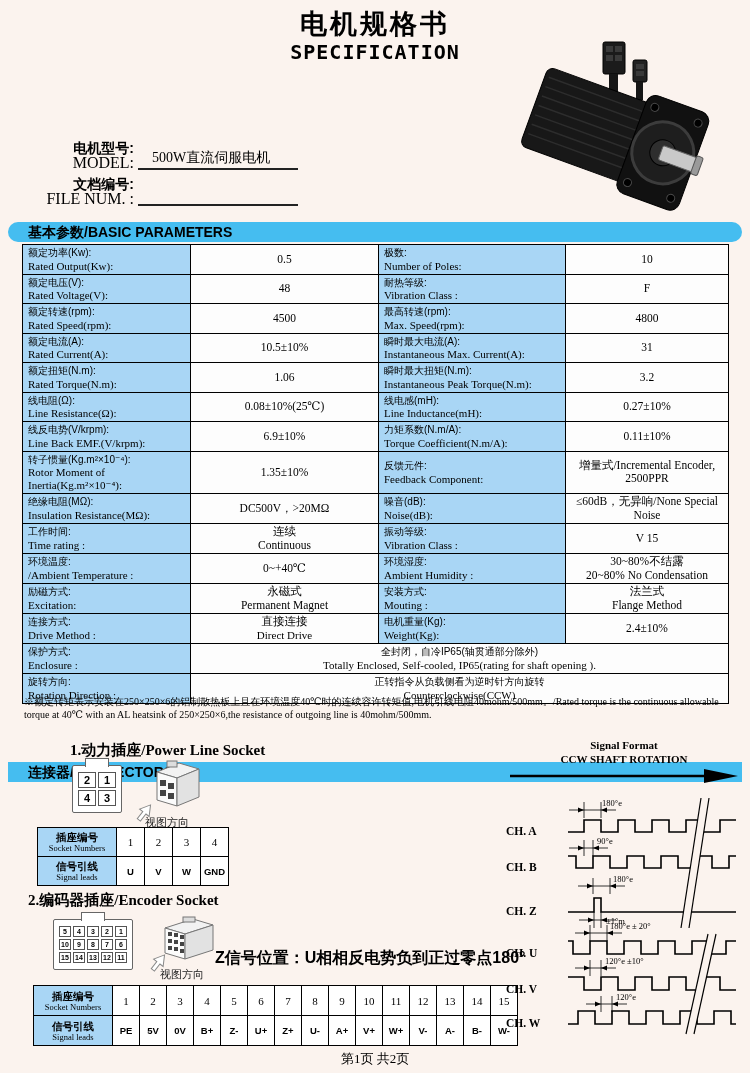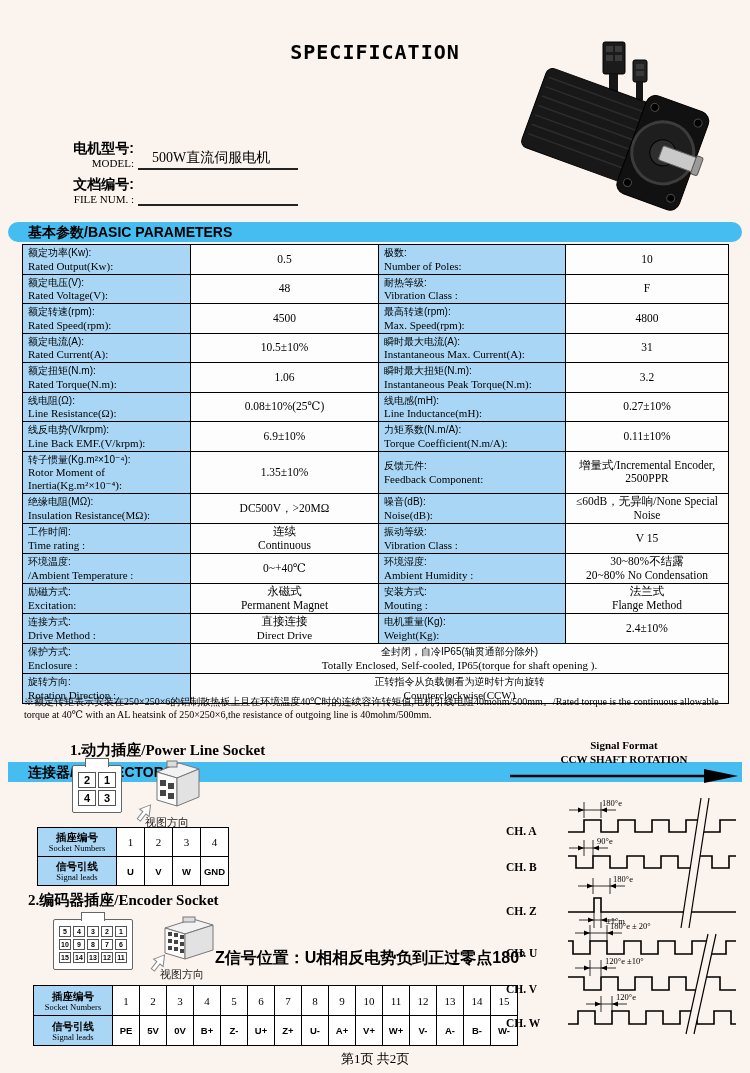--- a/index.html
+++ b/index.html
@@ -10,21 +10,21 @@
             font-size:27px;letter-spacing:3px;}
   .title-en{position:absolute;top:40px;left:0;width:750px;text-align:center;
             font-family:"DejaVu Sans Mono","Liberation Mono",monospace;font-weight:bold;
             font-size:20px;letter-spacing:1px;}
   .motor-svg{position:absolute;left:505px;top:40px;}
   
   .model-block{position:absolute;left:46px;top:140px;width:260px;}
   .field{display:flex;align-items:flex-end;margin-bottom:6px;}
   .flabels{width:88px;text-align:right;}
   .flabels .cn{font-family:"Liberation Sans","DejaVu Sans",sans-serif;font-weight:bold;font-size:14px;line-height:16px;}
-  .flabels .en{font-size:11px;line-height:14px;}
+  .flabels .en{font-size:16px;line-height:14px;}
   .fvalue{width:160px;border-bottom:2px solid #222;margin-left:4px;min-height:20px;
           font-size:14px;padding:0 0 1px 14px;box-sizing:border-box;}
   
   .section-bar{position:absolute;left:8px;right:8px;height:20px;color:#000;
                font-family:"Liberation Sans","DejaVu Sans",sans-serif;font-weight:bold;
                font-size:14px;line-height:20px;padding-left:20px;box-sizing:border-box;}
   
   table.params{position:absolute;left:22px;top:244px;width:706px;border-collapse:collapse;table-layout:fixed;}
   .params td{border:1.6px solid #000;padding:1px 5px;vertical-align:middle;}
   .params td.lbl{background:var(--lblue);}
@@ -62,20 +62,21 @@
   .sig-svg text{font-family:"Liberation Serif","DejaVu Serif",serif;}
   .sig-title{font-family:"Liberation Sans","DejaVu Sans",sans-serif;font-weight:bold;font-size:11px;text-anchor:middle;}
   .ch-label{font-size:11.5px;font-weight:bold;}
   .ann{font-size:8.5px;}
 </style>
 </head>
 <body style="background: rgb(251, 243, 238);">
 
 <div class="page" style="background: rgb(251, 243, 238);">
 
+  <div class="title-cn">电机规格书</div>
   <div class="title-en">SPECIFICATION</div>
 
   <svg class="motor-svg" width="210" height="175" viewBox="0 0 210 175">
     <g>
       <rect x="98" y="2" width="22" height="32" rx="2" fill="#1b1b1b" stroke="#000"></rect>
       <rect x="101" y="6" width="7" height="6" fill="#3a3a3a"></rect>
         <rect x="110" y="6" width="7" height="6" fill="#3a3a3a"></rect>
       <rect x="101" y="15" width="7" height="6" fill="#3a3a3a"></rect>
         <rect x="110" y="15" width="7" height="6" fill="#3a3a3a"></rect>
       <rect x="104" y="34" width="9" height="22" fill="#161616"></rect>
@@ -347,21 +348,21 @@
             <div class="">2.4±10%</div>
           </td>
         </tr>
         <tr>
           <td class="lbl">
             <div class="cn">保护方式:</div>
             <div class="en">Enclosure :</div>
           </td>
           <td class="val" colspan="3">
             <div class="cn" style="font-family:'Liberation Sans',sans-serif;">全封闭，自冷IP65(轴贯通部分除外)</div>
-            <div class="mono">Totally Enclosed, Self-cooled, IP65(torque for shaft opening ).</div>
+            <div class="mono">Totally Enclosed, Self-cooled, IP65(rating for shaft opening ).</div>
           </td>
         </tr>
         <tr>
           <td class="lbl">
             <div class="cn">旋转方向:</div>
             <div class="en">Rotation Direction :</div>
           </td>
           <td class="val" colspan="3">
             <div class="cn" style="font-family:'Liberation Sans',sans-serif;">正转指令从负载侧看为逆时针方向旋转</div>
             <div class="mono">Counterclockwise(CCW)</div>

